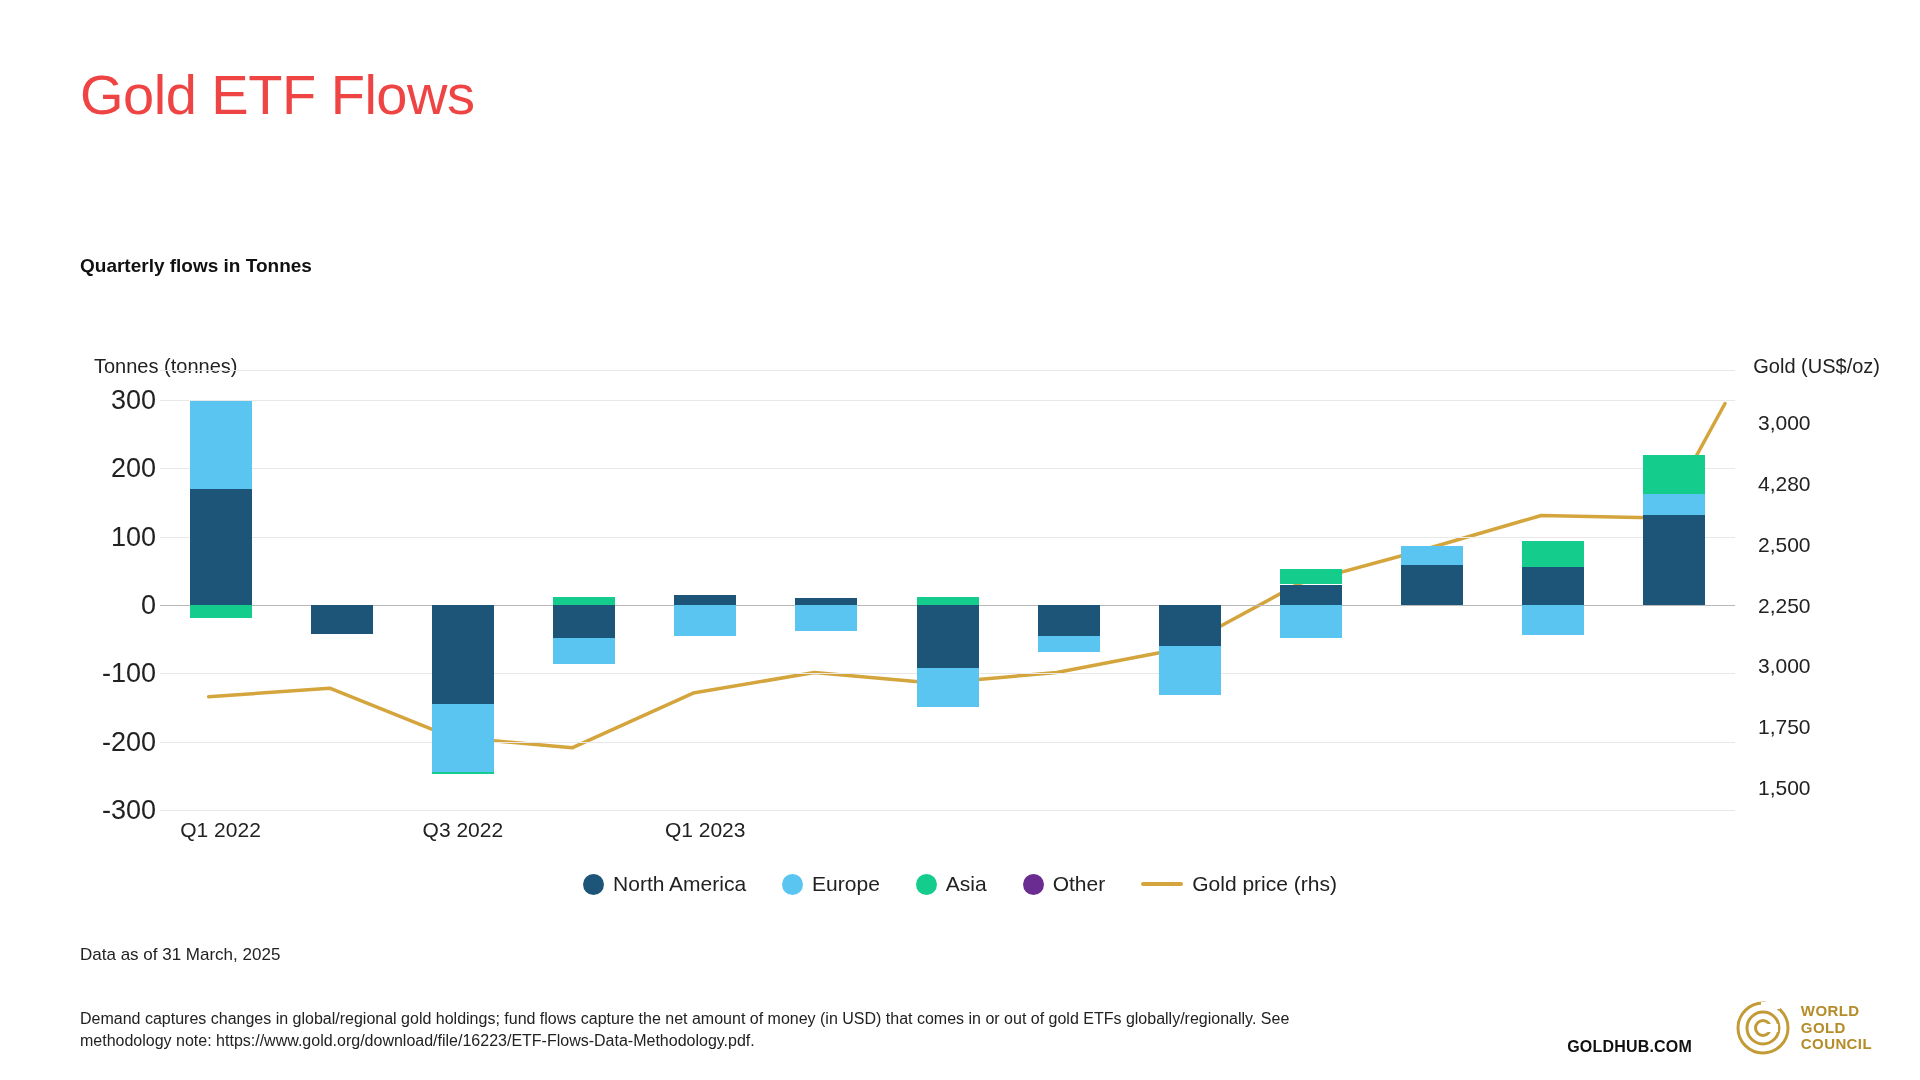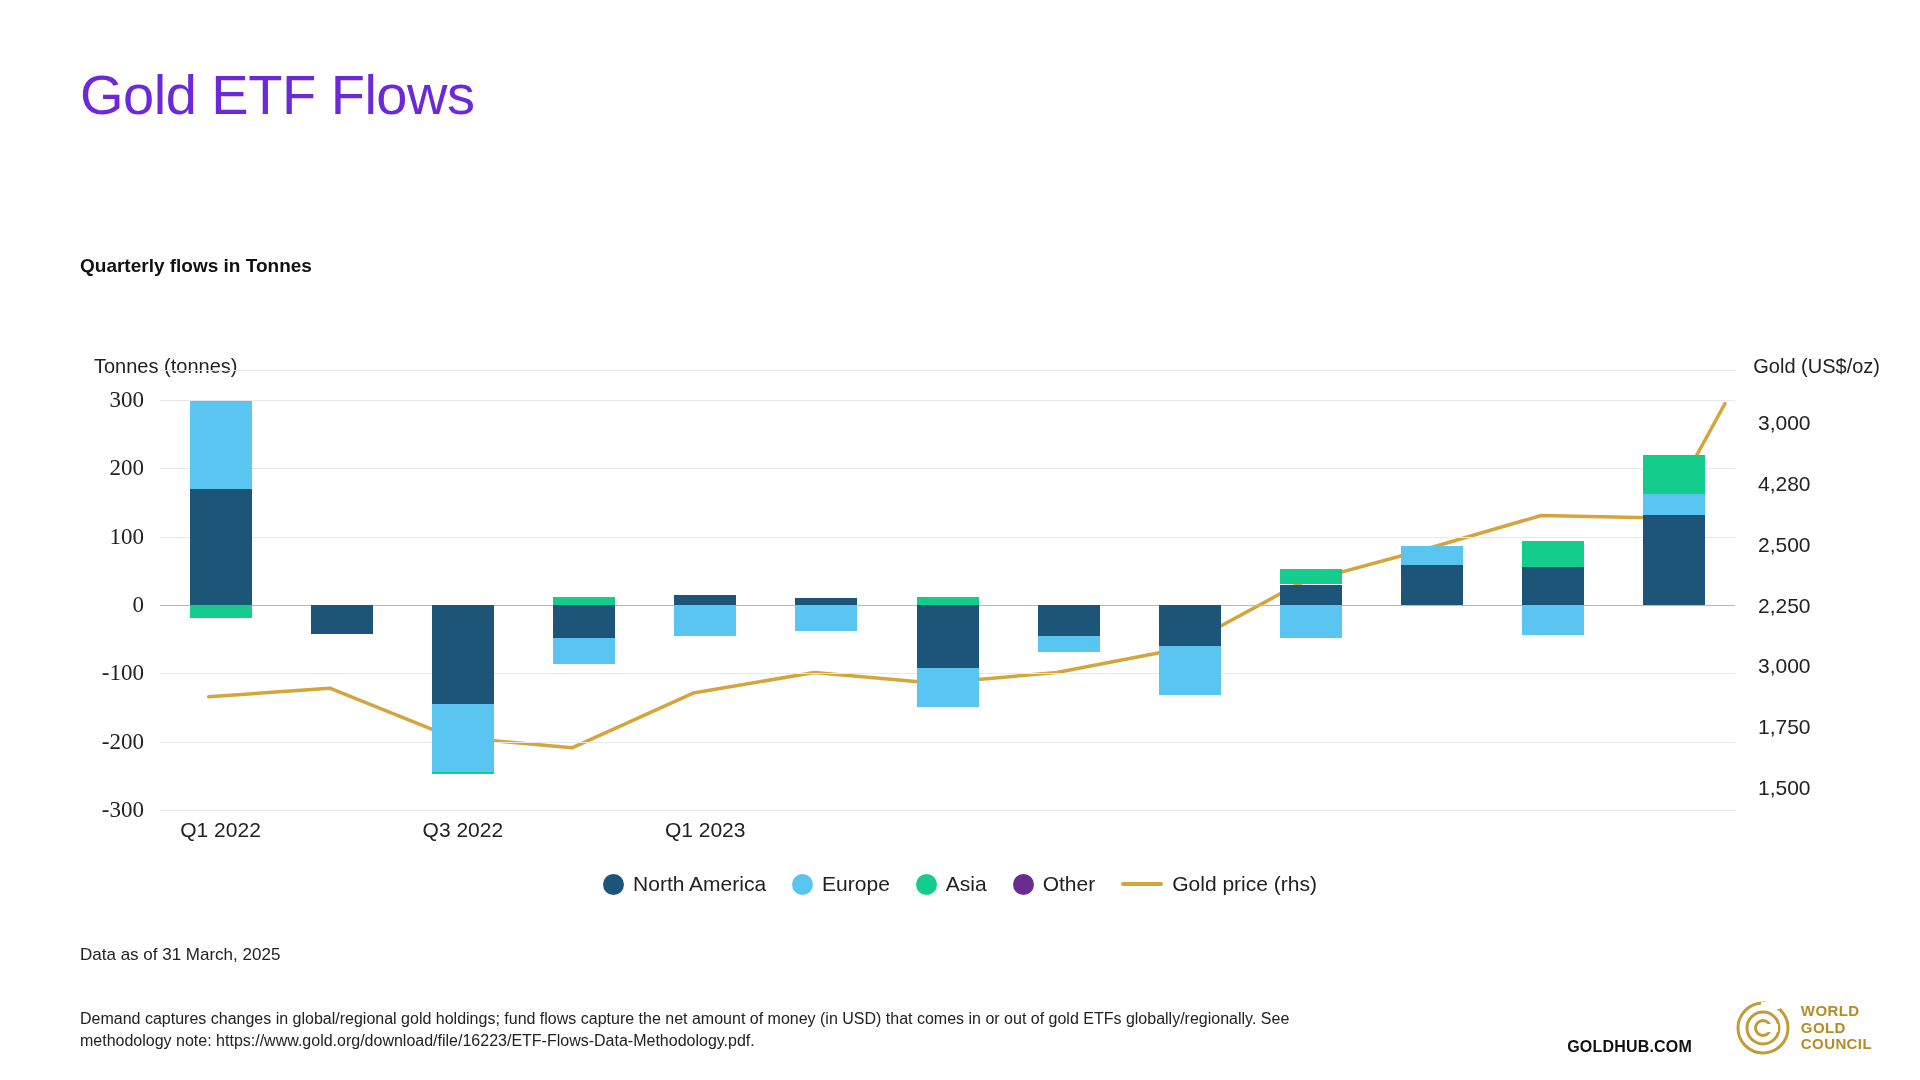--- a/index.html
+++ b/index.html
@@ -15,21 +15,21 @@
     overflow: hidden;
     position: relative;
   }
   #page-title {
     position: absolute;
     left: 80px;
     top: 62px;
     font-size: 56px;
     font-weight: 400;
     letter-spacing: -0.5px;
-    color: #6d28d9;
+    color: #ef4444;
   }
   #subtitle {
     position: absolute;
     left: 80px;
     top: 255px;
     font-size: 19px;
     font-weight: bold;
     color: #111111;
   }
   #axis-label-left {
@@ -61,26 +61,25 @@
     width: 100%;
     height: 1px;
     background: #e8e8e8;
   }
   .gridline.zero {
     background: #b9b9b9;
   }
   .ytick-left {
     position: absolute;
     right: 100%;
-    margin-right: 16px;
+    margin-right: 4px;
     transform: translateY(-50%);
-    font-size: 23px;
+    font-size: 27px;
     color: #222222;
     white-space: nowrap;
-    font-family: Liberation Serif, serif;
   }
   .ytick-right {
     position: absolute;
     left: 100%;
     margin-left: 23px;
     transform: translateY(-50%);
     font-size: 21px;
     color: #222222;
     white-space: nowrap;
   }
@@ -109,21 +108,21 @@
   }
   
   #legend {
     position: absolute;
     left: 0;
     right: 0;
     top: 872px;
     display: flex;
     justify-content: center;
     align-items: center;
-    gap: 26px;
+    gap: 36px;
     font-size: 21px;
     color: #222222;
   }
   .legend-item {
     display: flex;
     align-items: center;
     gap: 9px;
   }
   .legend-dot {
     width: 21px;

